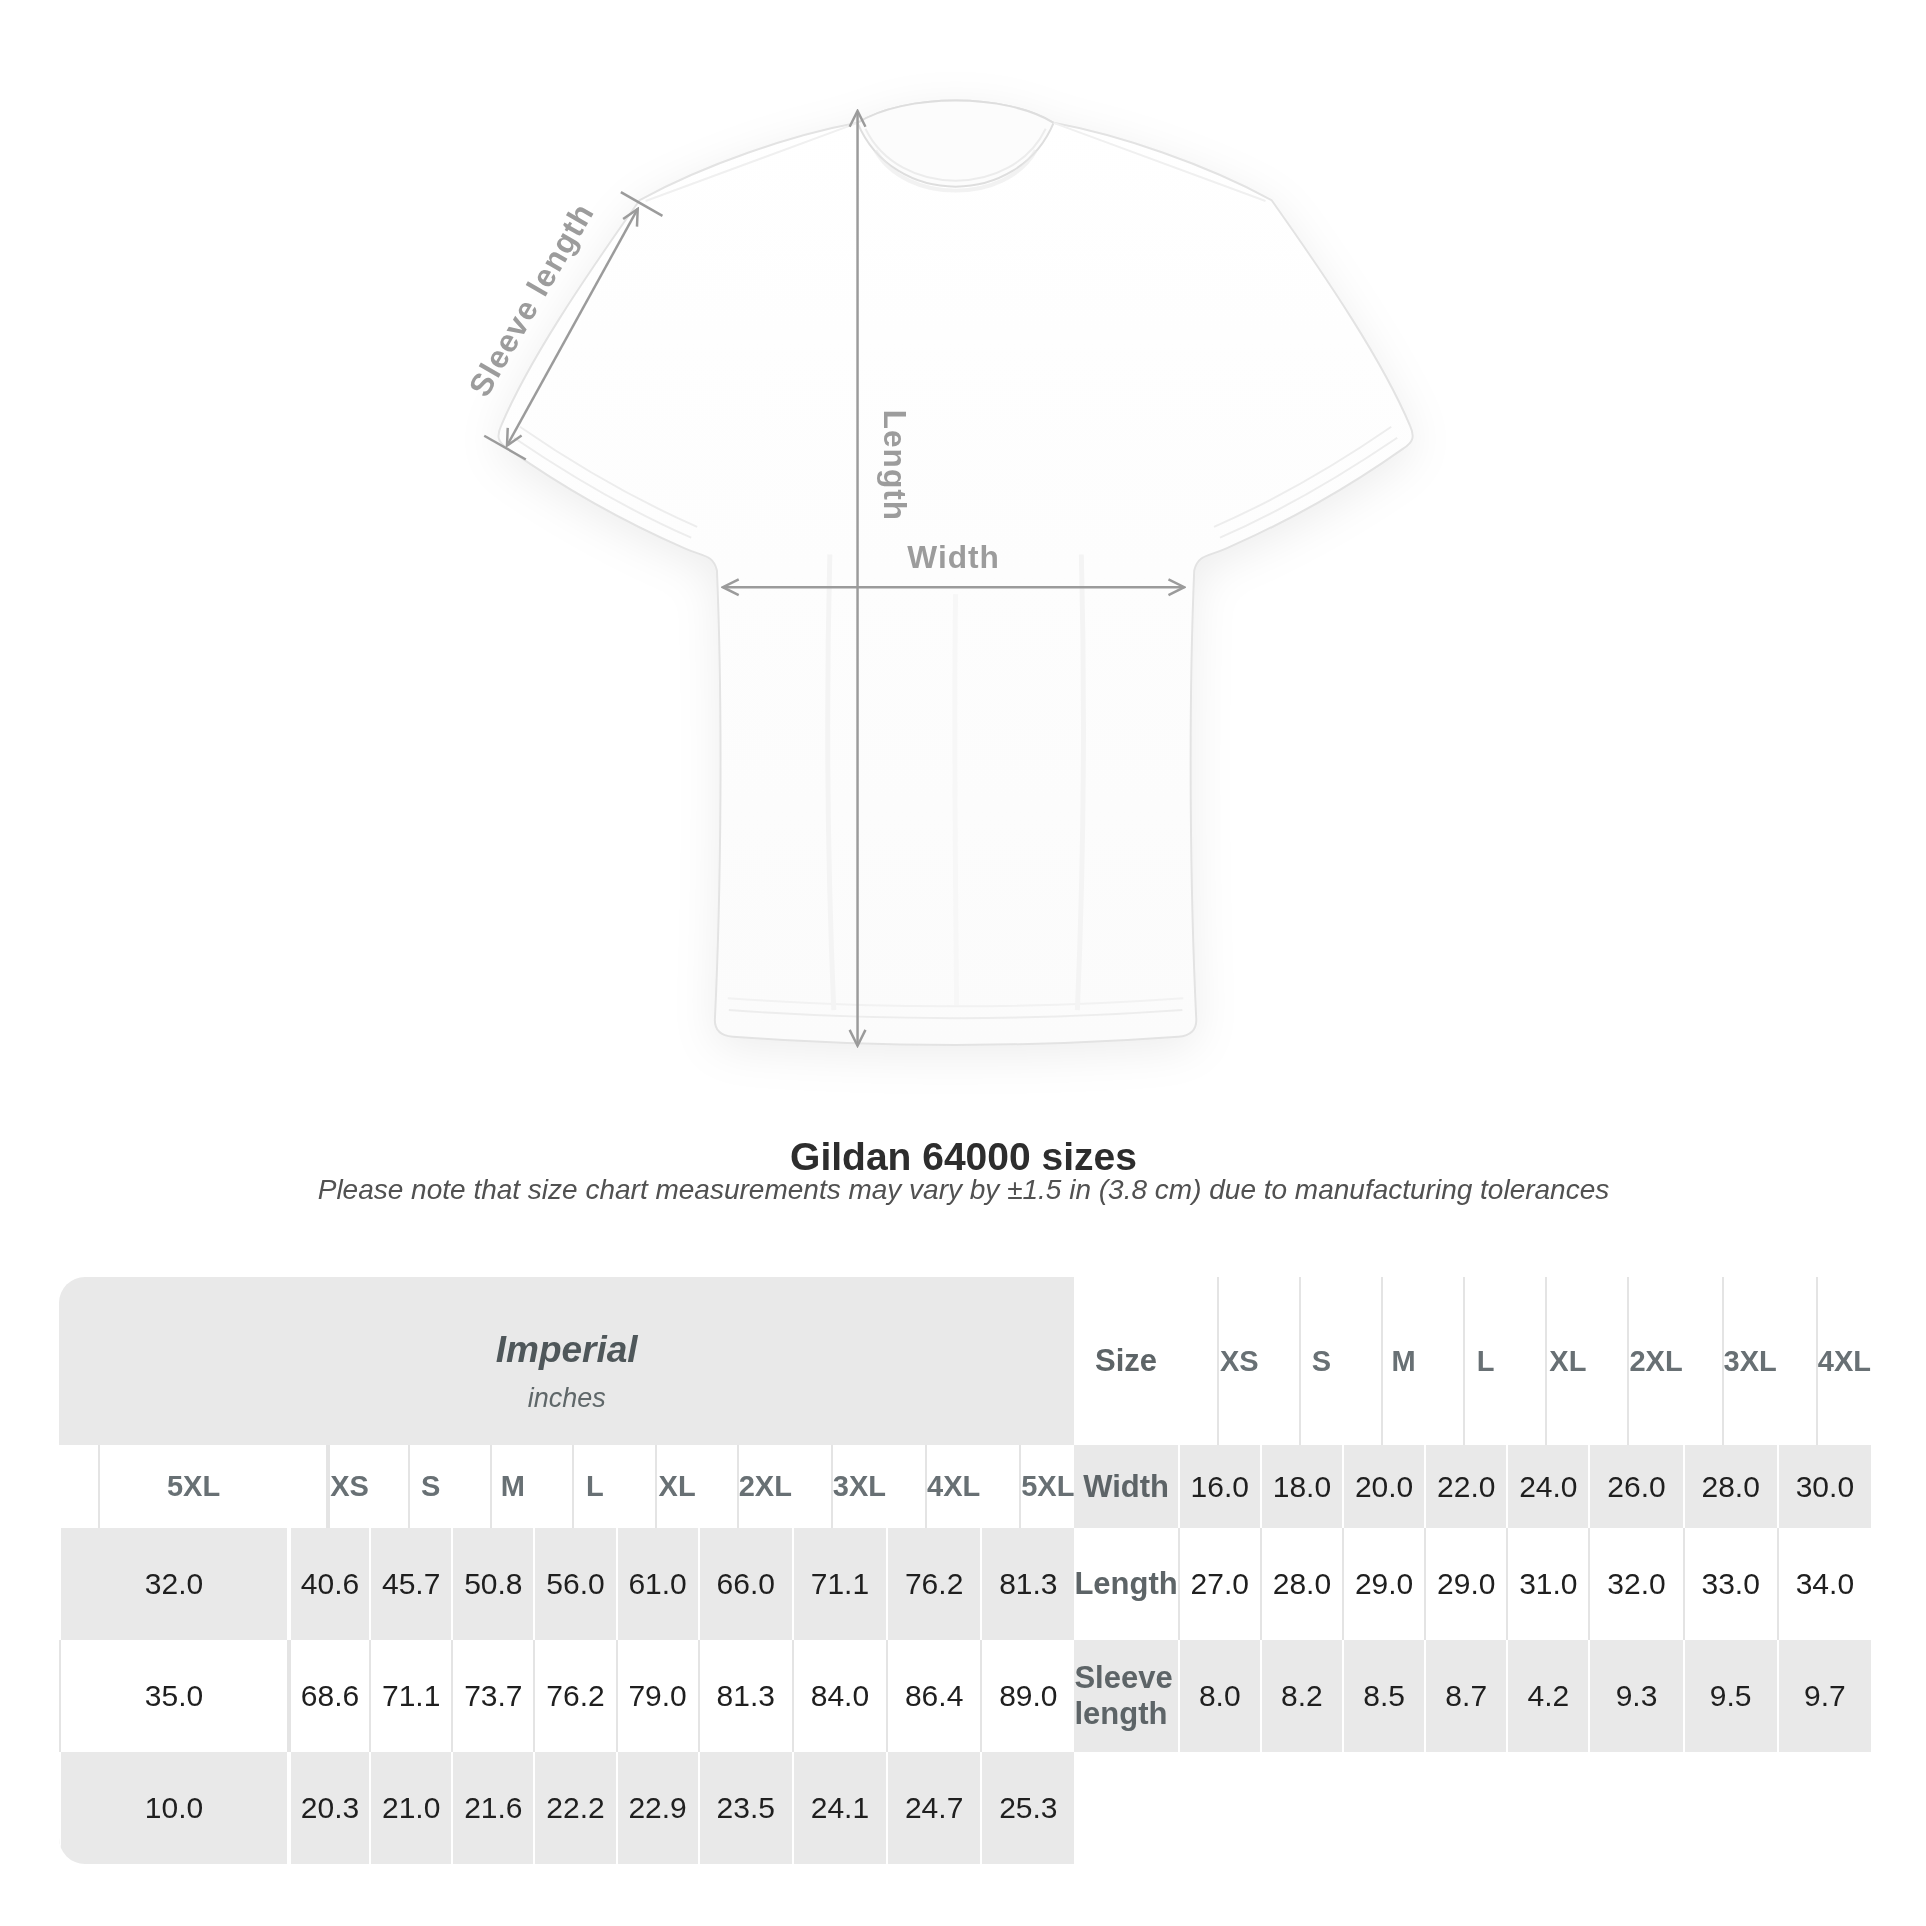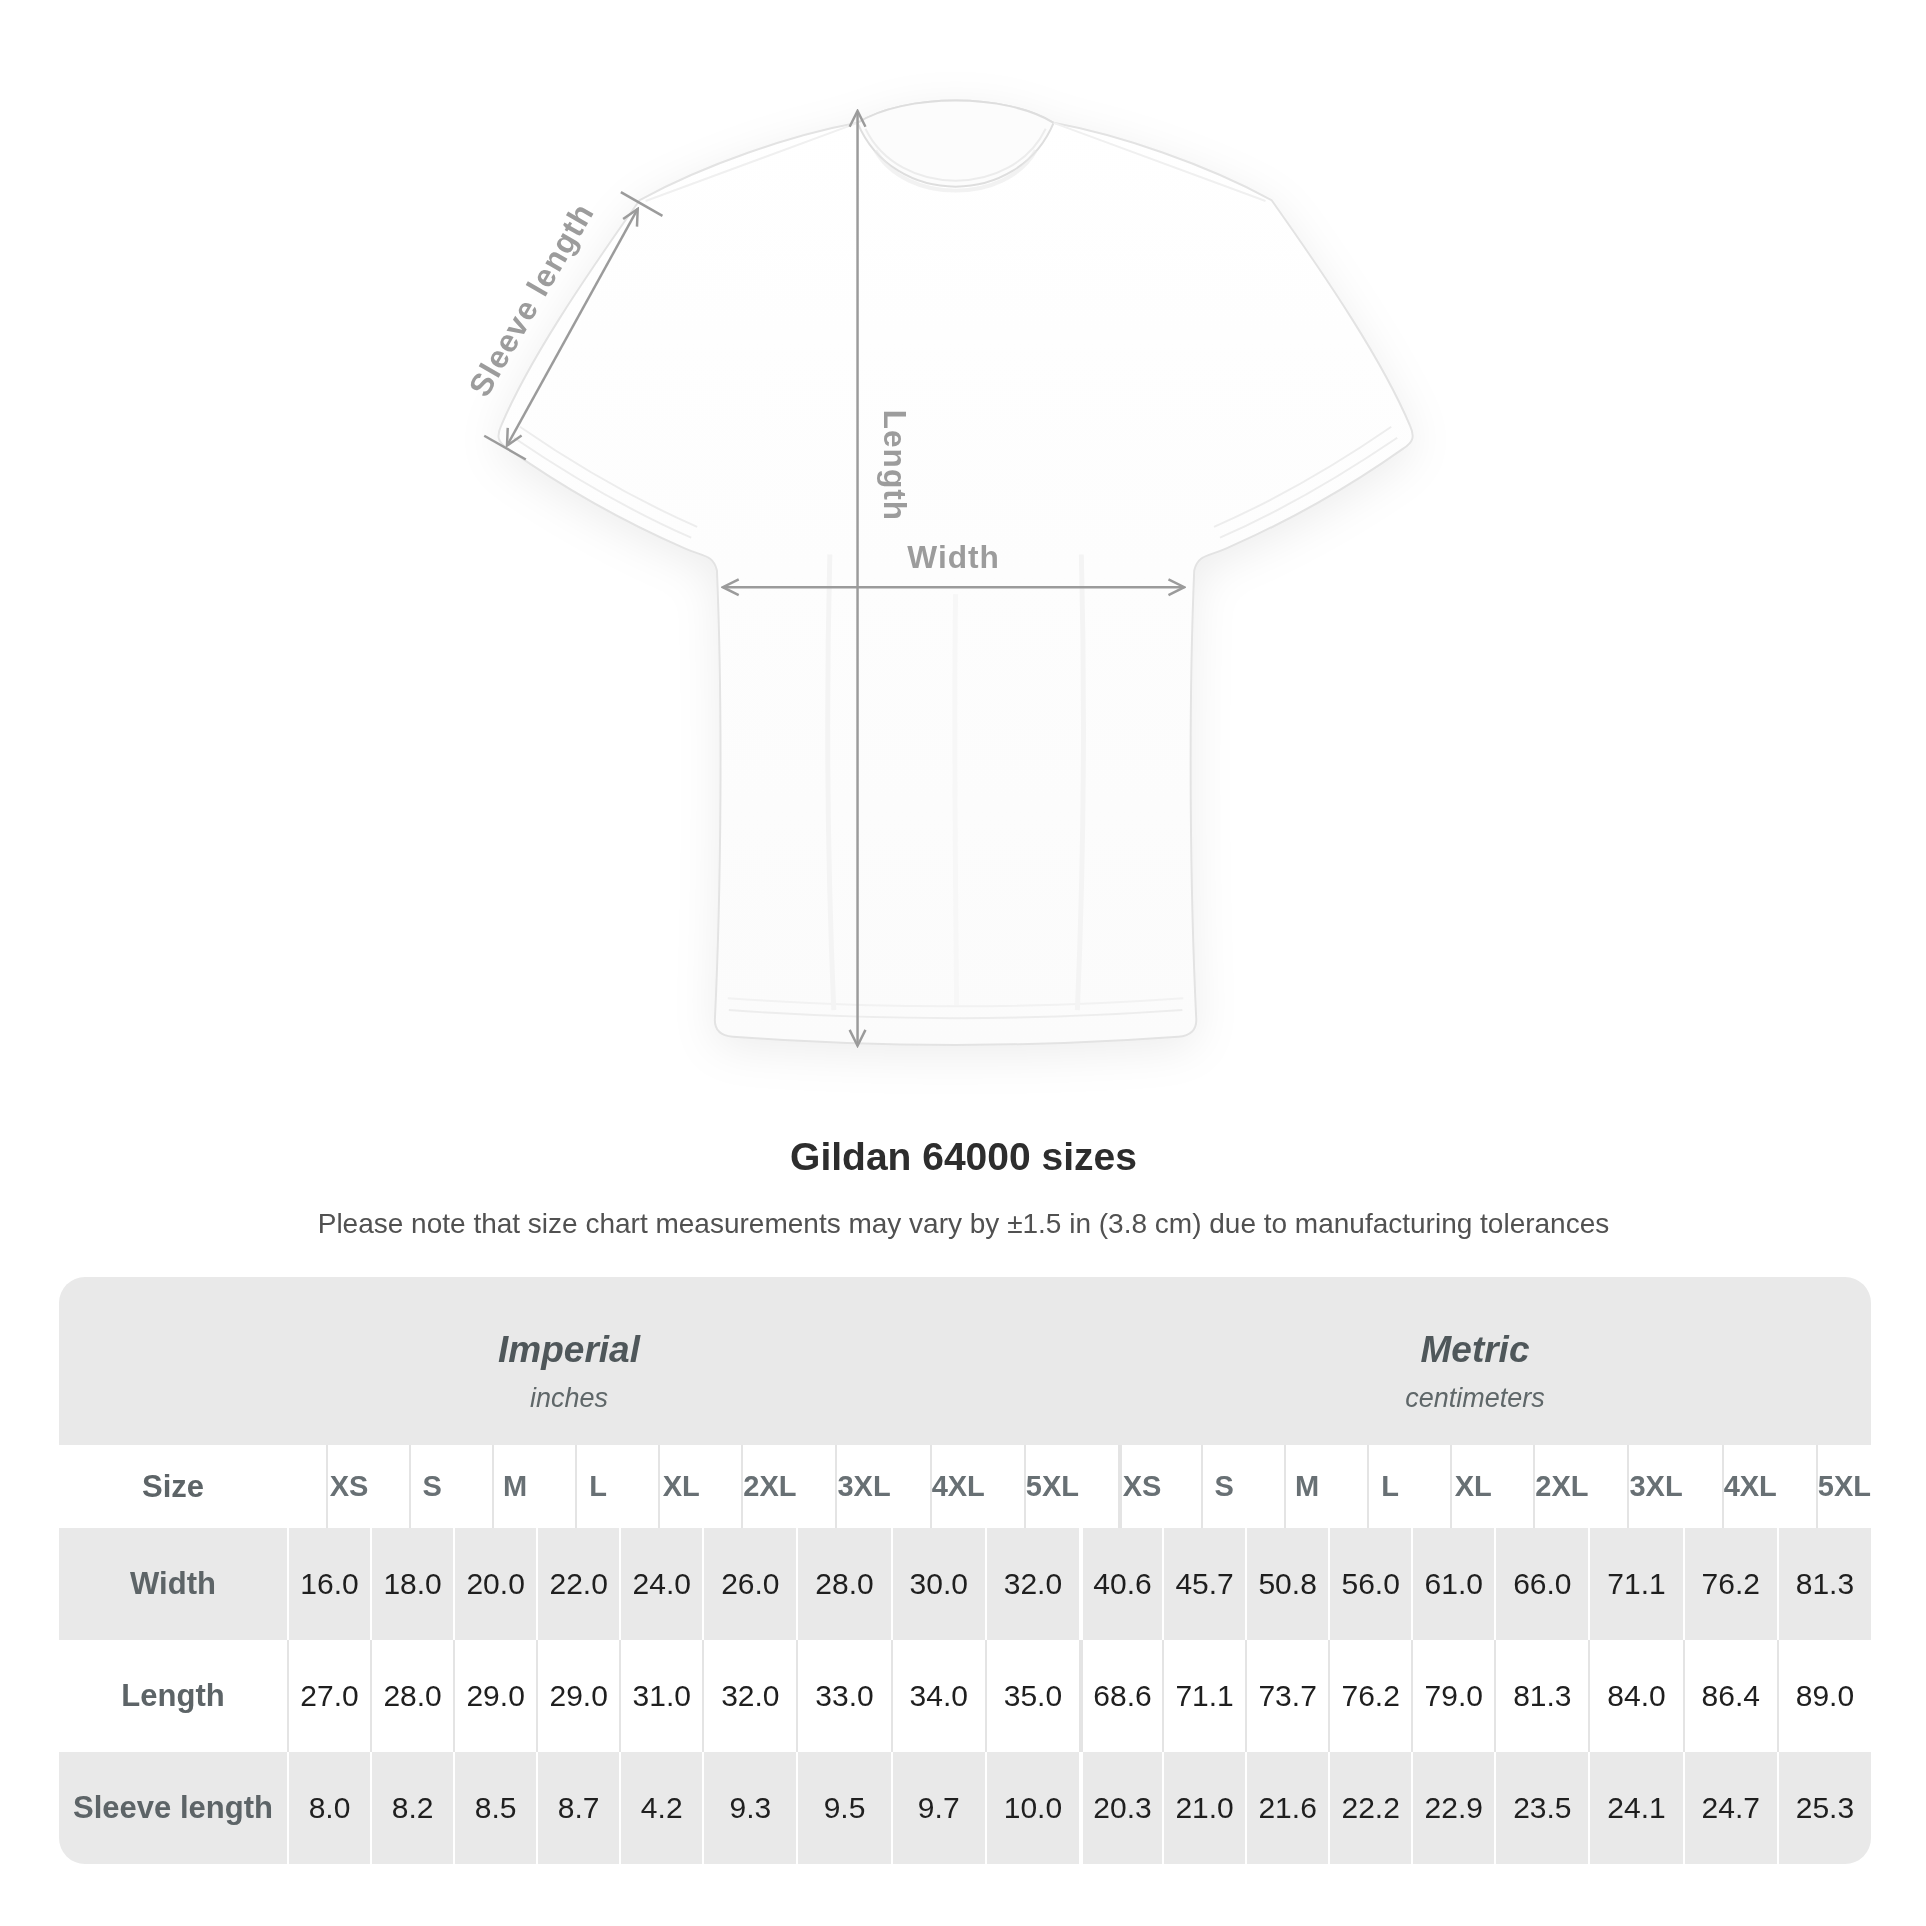--- a/index.html
+++ b/index.html
@@ -9,22 +9,22 @@
 
   
   .diagram{position:absolute;top:0;left:0;}
   .shirt-outline{filter:drop-shadow(0 10px 22px rgba(0,0,0,0.07));}
   .dim{stroke:#9b9b9b;stroke-width:2.5;fill:none;}
   .dim-label{fill:#9c9c9c;font-size:32px;font-weight:bold;letter-spacing:1px;}
 
   
   .title{position:absolute;top:1135px;left:0;width:100%;text-align:center;
          font-size:39px;font-weight:bold;color:#2d2d2d;}
-  .note{position:absolute;top:1208px;left:0;width:100%;text-align:center;
-        font-size:28px;color:#515151;}
+  .note{position:absolute;top:1174px;left:0;width:100%;text-align:center;
+        font-style:italic;font-size:28px;color:#515151;}
 
   
   .size-table{position:absolute;top:1277px;left:59px;width:1812px;height:587px;
               border-radius:26px;overflow:hidden;background:#fff;
               display:grid;grid-template-columns:228px repeat(18,1fr);
               grid-template-rows:168px 83px 112px 112px 112px;}
   .group-cell{grid-row:1;background:#e9e9e9;display:flex;flex-direction:column;
               align-items:center;justify-content:center;gap:12px;padding-top:4px;}
   .group-cell.imperial{grid-column:1 / span 10;}
   .group-cell.metric{grid-column:11 / span 9;}
@@ -110,24 +110,20 @@
     <text class="dim-label" text-anchor="middle" transform="translate(546,308) rotate(-60)">Sleeve length</text>
   </svg>
 
   <div class="title">Gildan 64000 sizes</div>
   <div class="note">Please note that size chart measurements may vary by ±1.5 in (3.8 cm) due to manufacturing tolerances</div>
 
   <div class="size-table" id="size-grid">
     <div class="group-cell imperial">
       <span class="group-title">Imperial</span>
       <span class="group-sub">inches</span>
-    </div>
-    <div class="group-cell metric">
-      <span class="group-title">Metric</span>
-      <span class="group-sub">centimeters</span>
     </div>
 
   <div class="cell label-cell">Size</div>
       <div class="cell size-head sep-light">XS</div>
       <div class="cell size-head sep-light">S</div>
       <div class="cell size-head sep-light">M</div>
       <div class="cell size-head sep-light">L</div>
       <div class="cell size-head sep-light">XL</div>
       <div class="cell size-head sep-light">2XL</div>
       <div class="cell size-head sep-light">3XL</div>

